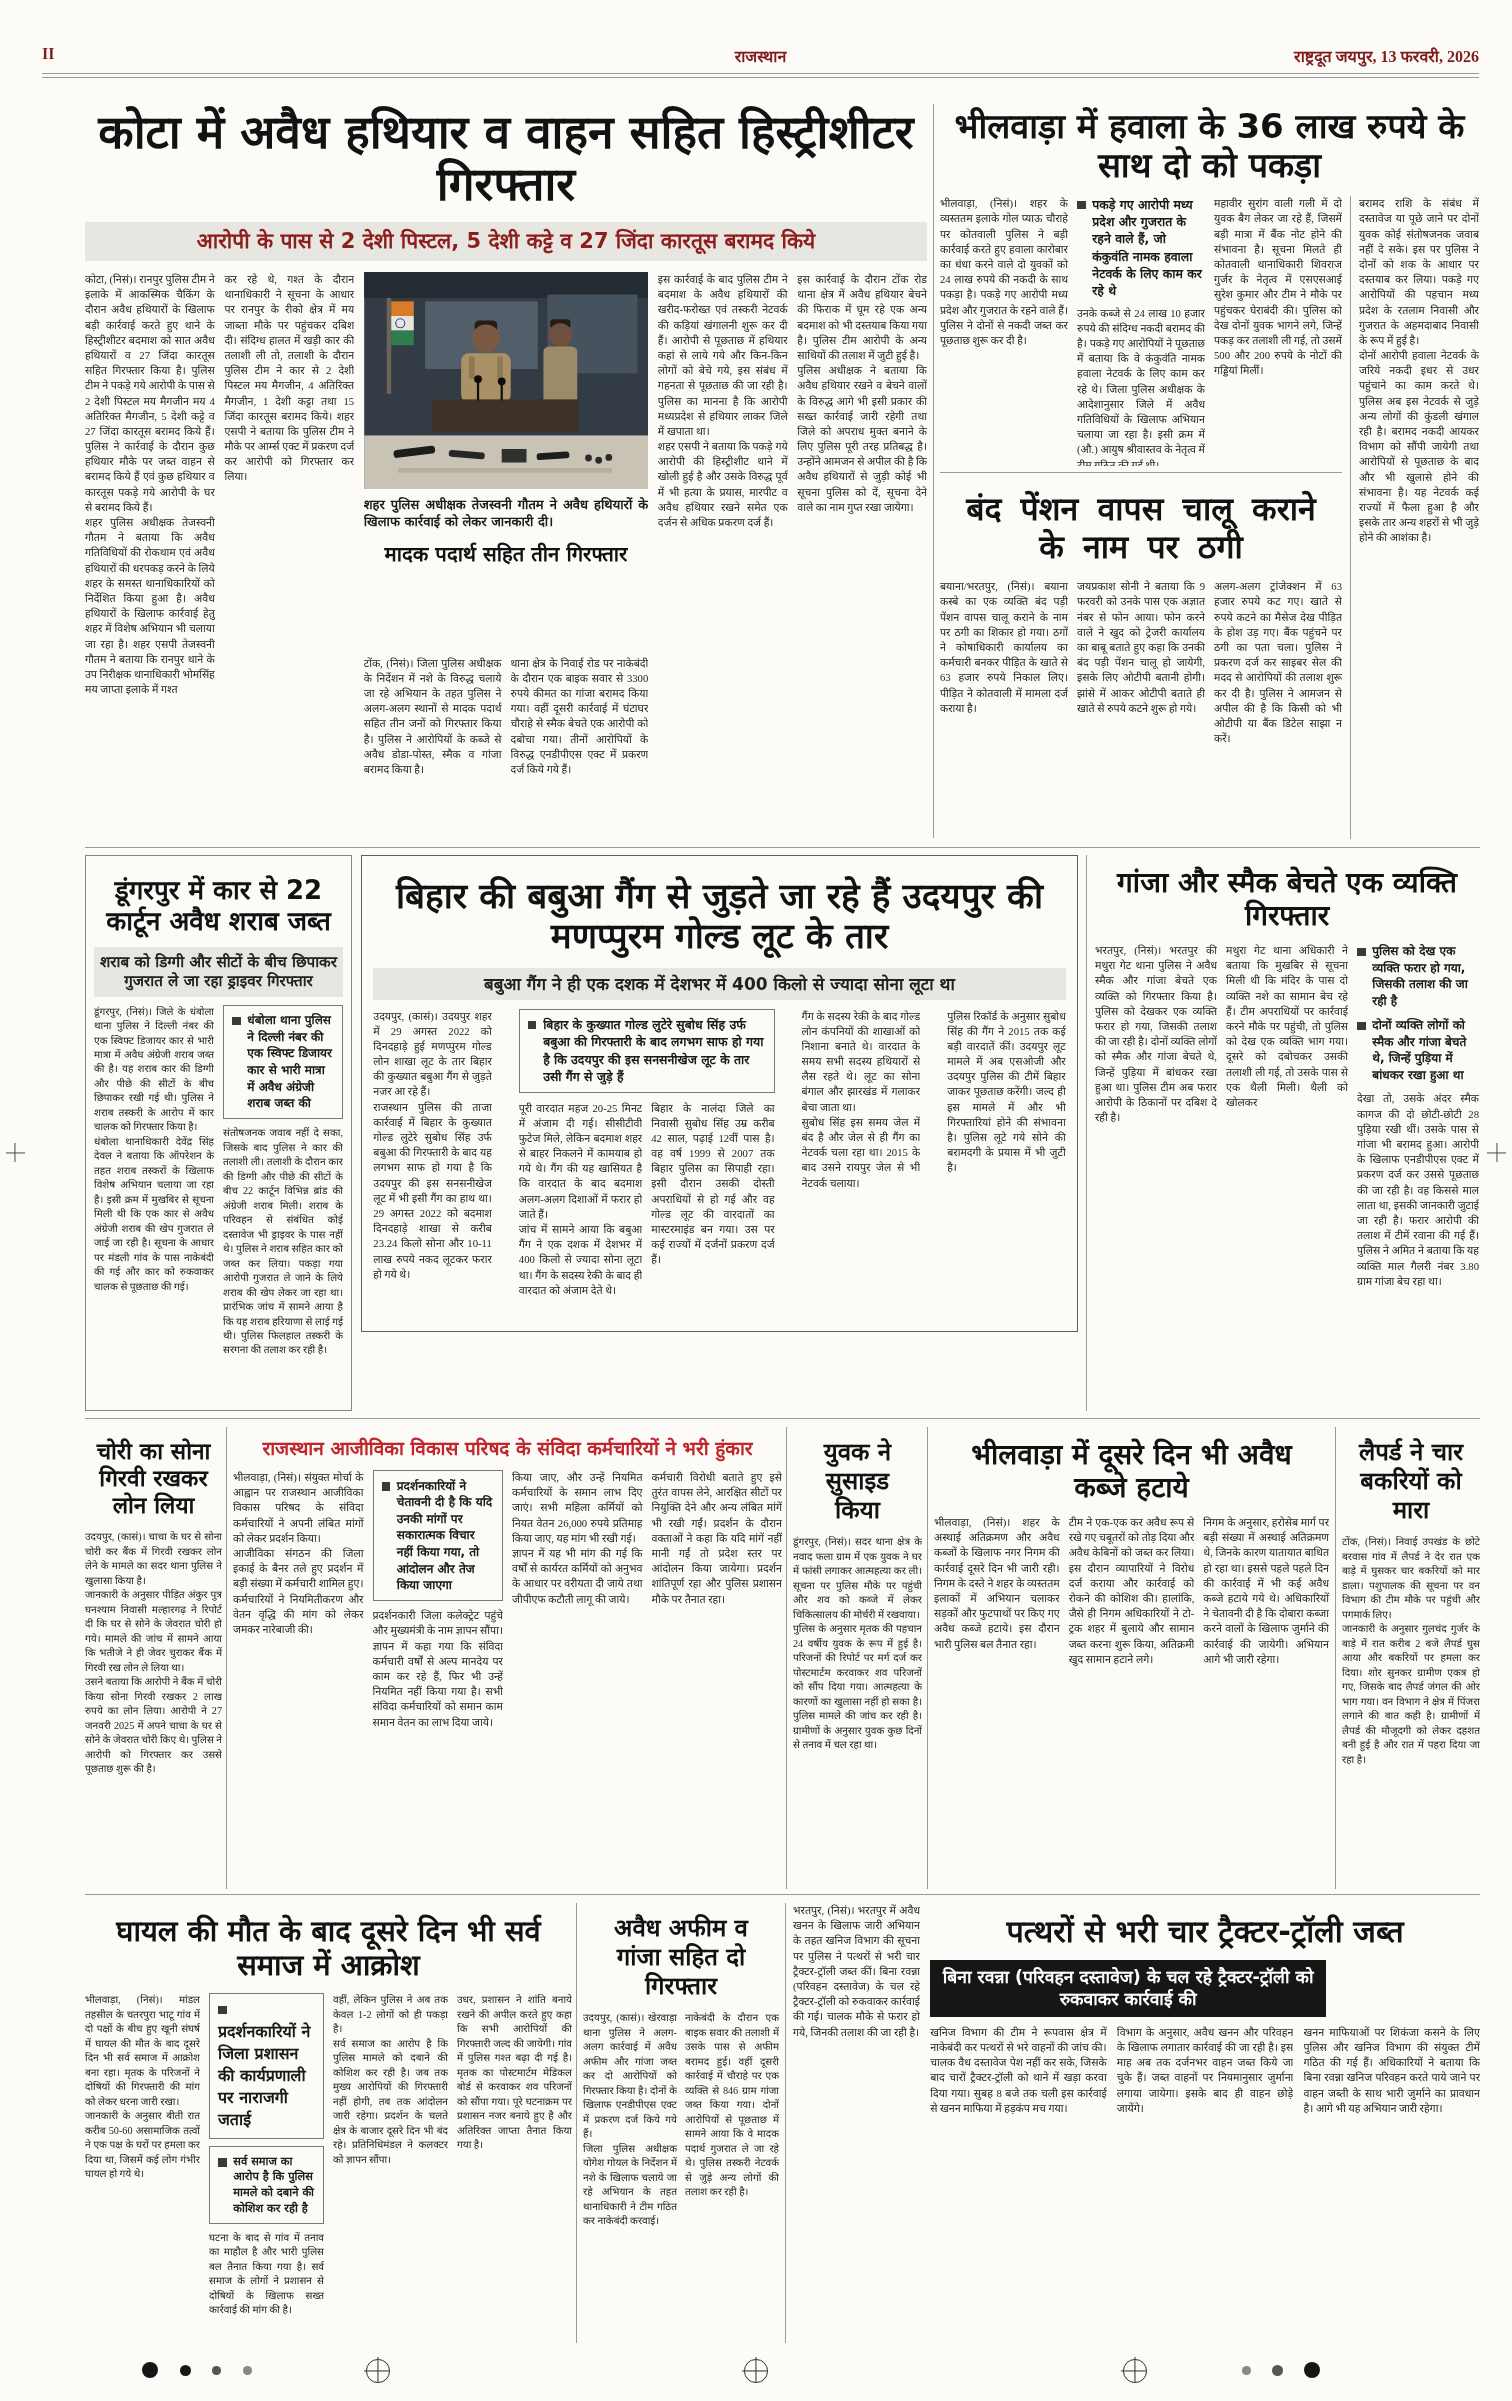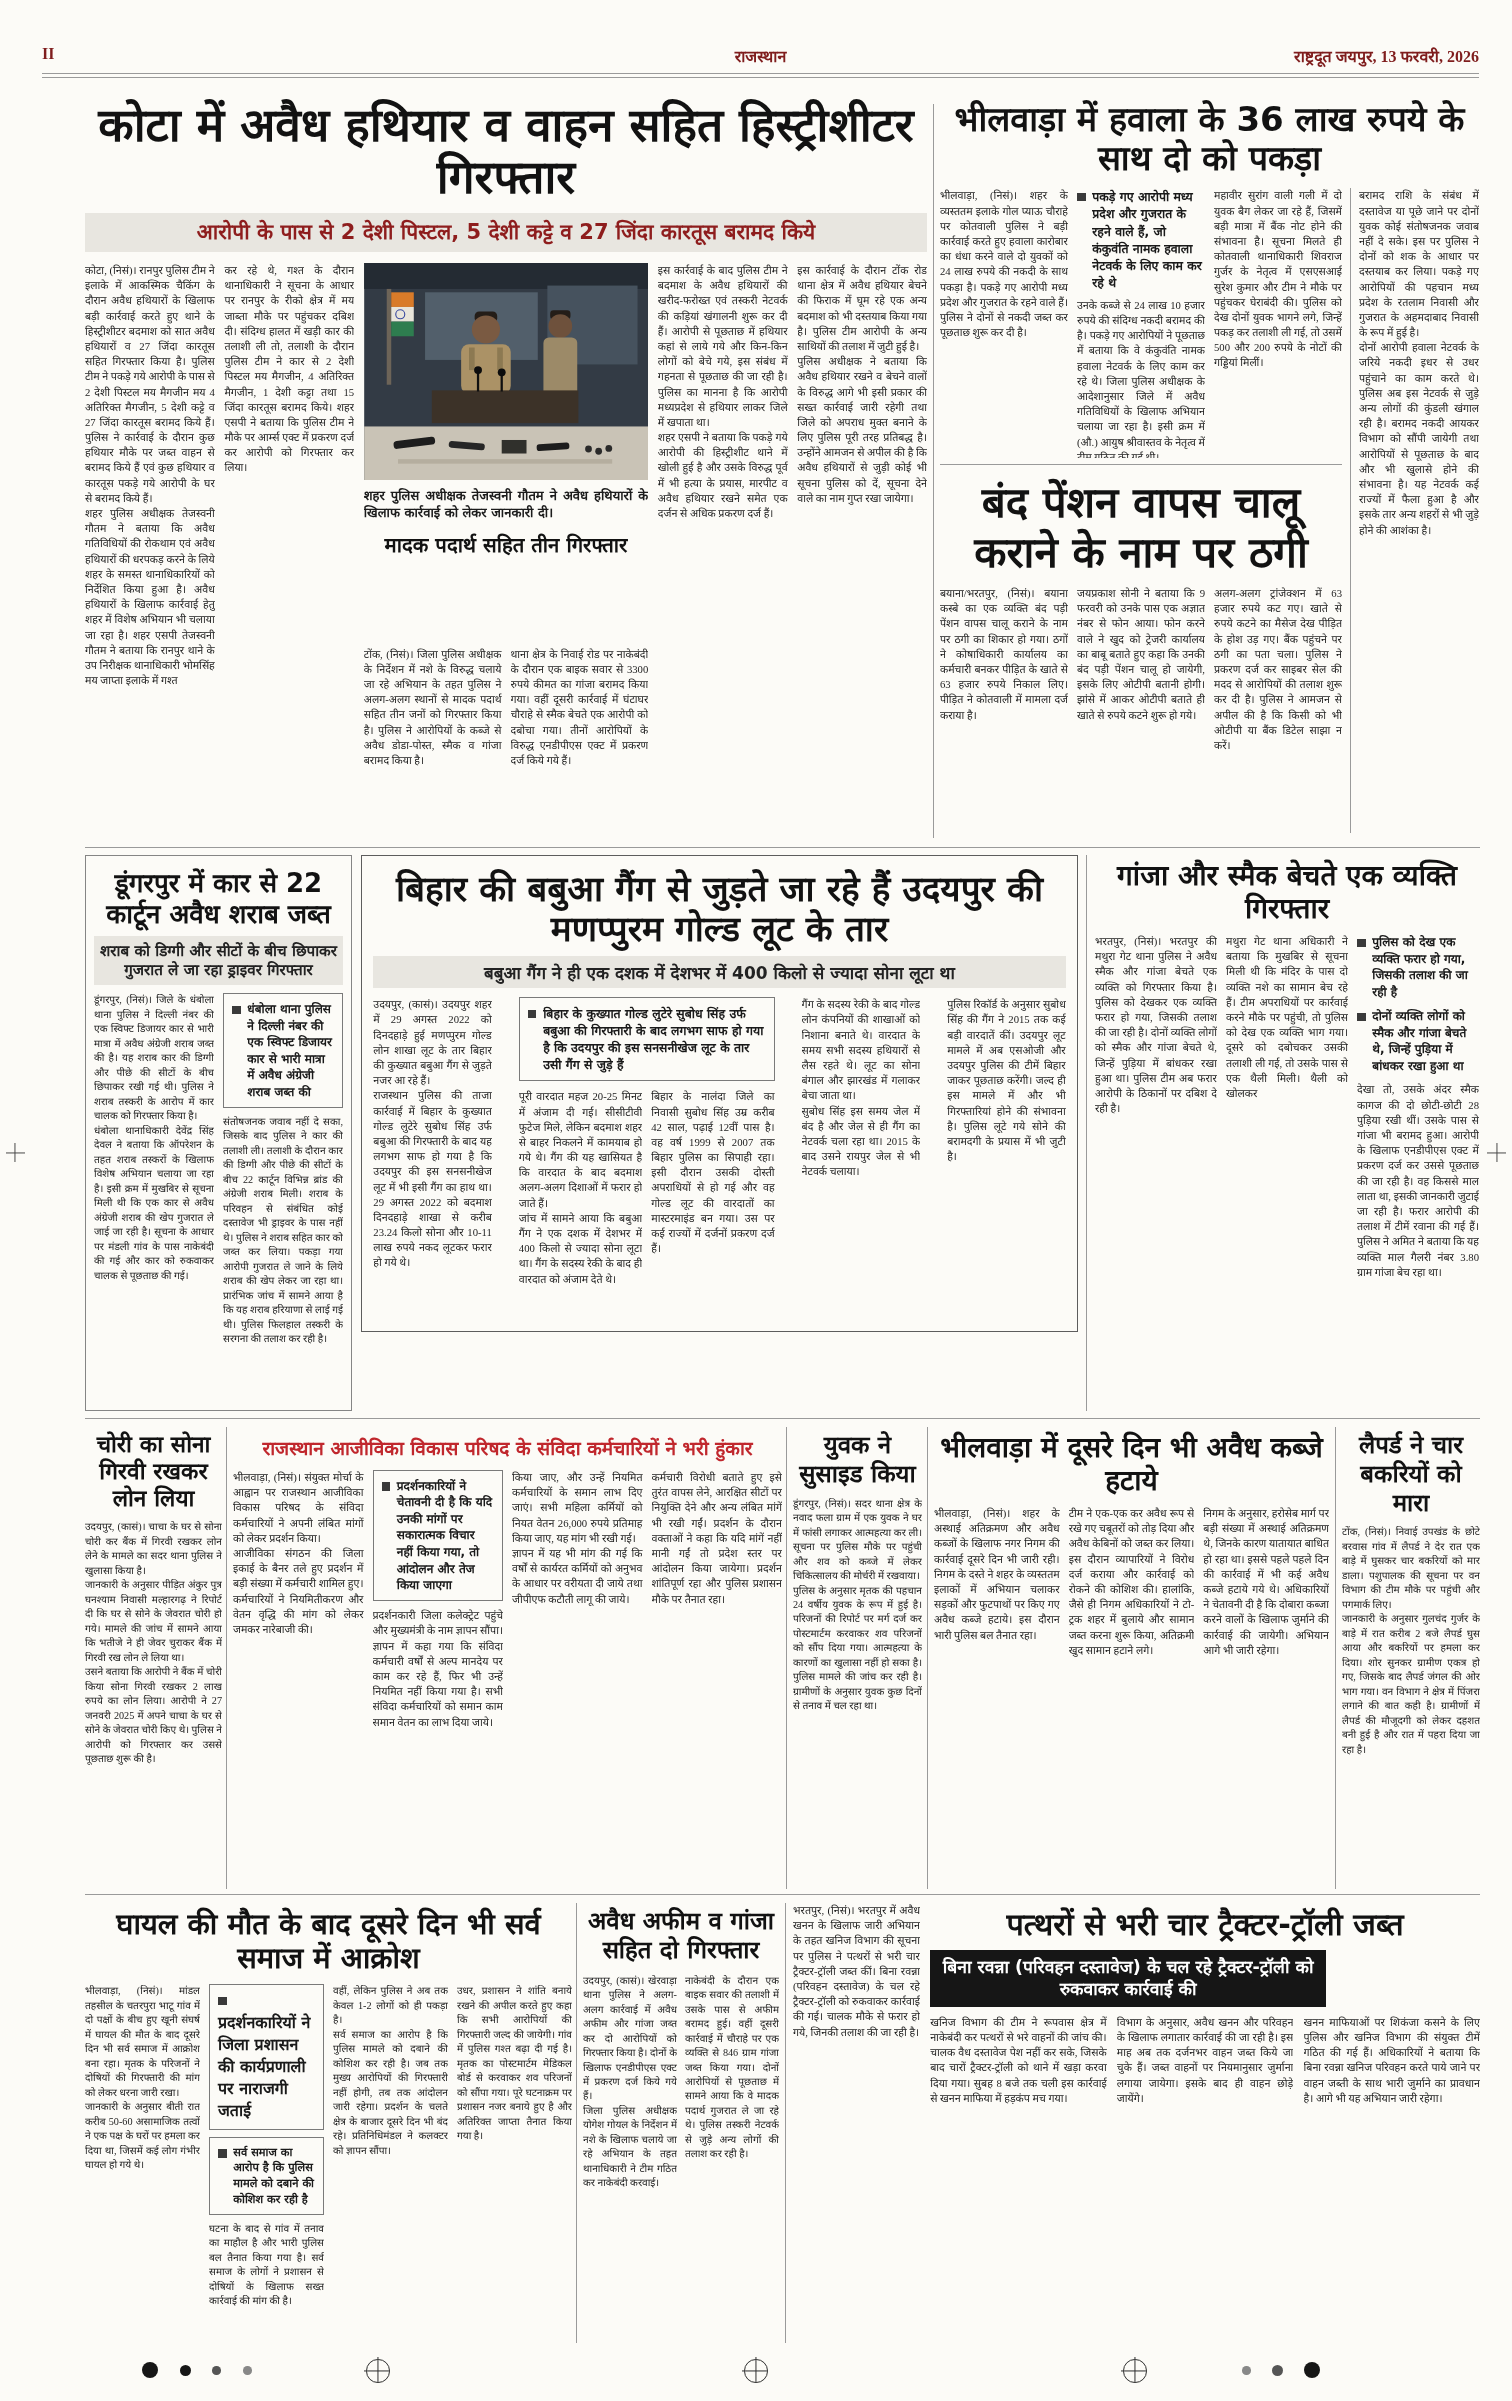--- a/index.html
+++ b/index.html
@@ -4,21 +4,21 @@
 <style>
   html,body { margin:0; padding:0; background:#8a8a8a; }
   #page {
     position:relative; width:1512px; height:2401px; margin:0 auto;
     background:#fcfbf7; color:#1c1c1c; overflow:hidden;
     font-family:"Liberation Serif", serif;
   }
   .art { position:absolute; overflow:hidden; }
   .hl {
     font-family:"DejaVu Sans", sans-serif; font-weight:700;
-    text-align:center; color:#121212; margin:4px;
+    text-align:center; color:#121212; margin:11px;
   }
   .sub-gray {
     background:#e8e6e0; font-family:"DejaVu Sans", sans-serif;
     font-weight:700; text-align:center; color:#222;
   }
   .sub-maroon { color:#8e1d1d; }
   .sub-red { color:#c0272d; font-family:"DejaVu Sans", sans-serif; font-weight:700; text-align:center; }
   .bar-black { background:#161616; color:#ffffff; font-family:"DejaVu Sans", sans-serif; font-weight:700; text-align:center; }
   .row { display:flex; }
   .c {
@@ -129,21 +129,21 @@
           <div style="flex:1; overflow:hidden;">
             <div class="bb">
               <span class="sq"></span>
               <span>पकड़े गए आरोपी मध्य प्रदेश और गुजरात के रहने वाले हैं, जो कंकुवंति नामक हवाला नेटवर्क के लिए काम कर रहे थे</span>
             </div>
             <div class="c" style="margin-top:6.8px;">उनके कब्जे से 24 लाख 10 हजार रुपये की संदिग्ध नकदी बरामद की है। पकड़े गए आरोपियों ने पूछताछ में बताया कि वे कंकुवंति नामक हवाला नेटवर्क के लिए काम कर रहे थे। जिला पुलिस अधीक्षक के आदेशानुसार जिले में अवैध गतिविधियों के खिलाफ अभियान चलाया जा रहा है। इसी क्रम में (औ.) आयुष श्रीवास्तव के नेतृत्व में टीम गठित की गई थी।</div>
           </div>
           <div class="c" style="flex:1;">महावीर सुरांग वाली गली में दो युवक बैग लेकर जा रहे हैं, जिसमें बड़ी मात्रा में बैंक नोट होने की संभावना है। सूचना मिलते ही कोतवाली थानाधिकारी शिवराज गुर्जर के नेतृत्व में एसएसआई सुरेश कुमार और टीम ने मौके पर पहुंचकर घेराबंदी की। पुलिस को देख दोनों युवक भागने लगे, जिन्हें पकड़ कर तलाशी ली गई, तो उसमें 500 और 200 रुपये के नोटों की गड्डियां मिलीं।</div>
         </div>
         <div style="border-top:0.6px solid #9a9a9a; margin-top:5.6px; padding-top:9px;">
-          <h2 class="hl" style="font-size:42px; line-height:1.18;">बंद पेंशन वापस चालू कराने के नाम पर ठगी</h2>
+          <h2 class="hl" style="font-size:32px; line-height:1.18;font-family:Liberation Mono, monospace;">बंद पेंशन वापस चालू कराने के नाम पर ठगी</h2>
           <div class="row" style="gap:9px; margin-top:9px; height:255px;">
             <div class="c" style="flex:1;">बयाना/भरतपुर, (निसं)। बयाना कस्बे का एक व्यक्ति बंद पड़ी पेंशन वापस चालू कराने के नाम पर ठगी का शिकार हो गया। ठगों ने कोषाधिकारी कार्यालय का कर्मचारी बनकर पीड़ित के खाते से 63 हजार रुपये निकाल लिए। पीड़ित ने कोतवाली में मामला दर्ज कराया है।</div>
             <div class="c" style="flex:1;">जयप्रकाश सोनी ने बताया कि 9 फरवरी को उनके पास एक अज्ञात नंबर से फोन आया। फोन करने वाले ने खुद को ट्रेजरी कार्यालय का बाबू बताते हुए कहा कि उनकी बंद पड़ी पेंशन चालू हो जायेगी, इसके लिए ओटीपी बतानी होगी। झांसे में आकर ओटीपी बताते ही खाते से रुपये कटने शुरू हो गये।</div>
             <div class="c" style="flex:1;">अलग-अलग ट्रांजेक्शन में 63 हजार रुपये कट गए। खाते से रुपये कटने का मैसेज देख पीड़ित के होश उड़ गए। बैंक पहुंचने पर ठगी का पता चला। पुलिस ने प्रकरण दर्ज कर साइबर सेल की मदद से आरोपियों की तलाश शुरू कर दी है। पुलिस ने आमजन से अपील की है कि किसी को भी ओटीपी या बैंक डिटेल साझा न करें।</div>
           </div>
         </div>
       </div>
       <div class="c" style="width:120px; border-left:0.6px solid #9a9a9a; padding-left:8px;">बरामद राशि के संबंध में दस्तावेज या पूछे जाने पर दोनों युवक कोई संतोषजनक जवाब नहीं दे सके। इस पर पुलिस ने दोनों को शक के आधार पर दस्तयाब कर लिया। पकड़े गए आरोपियों की पहचान मध्य प्रदेश के रतलाम निवासी और गुजरात के अहमदाबाद निवासी के रूप में हुई है।
 दोनों आरोपी हवाला नेटवर्क के जरिये नकदी इधर से उधर पहुंचाने का काम करते थे। पुलिस अब इस नेटवर्क से जुड़े अन्य लोगों की कुंडली खंगाल रही है। बरामद नकदी आयकर विभाग को सौंपी जायेगी तथा आरोपियों से पूछताछ के बाद और भी खुलासे होने की संभावना है। यह नेटवर्क कई राज्यों में फैला हुआ है और इसके तार अन्य शहरों से भी जुड़े होने की आशंका है।</div>
     </div>

